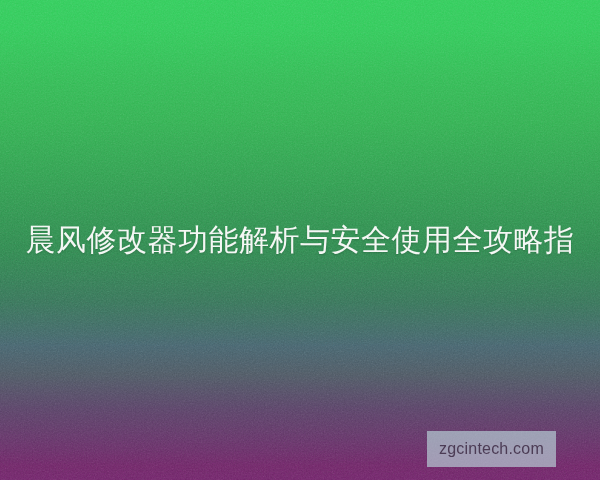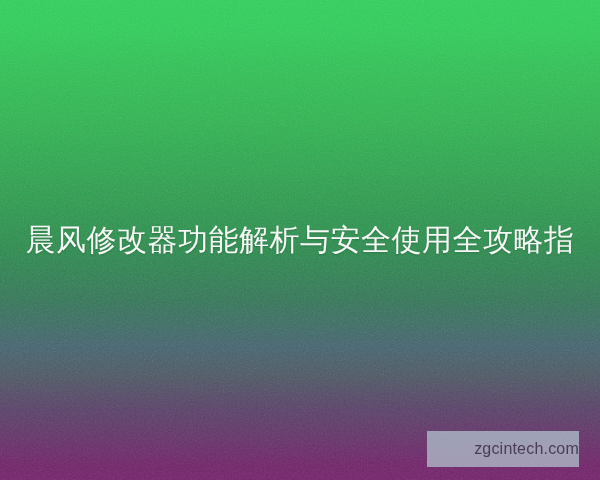--- a/index.html
+++ b/index.html
@@ -79,26 +79,26 @@
     white-space: nowrap;
     font-weight: 400;
     text-shadow: 0 1px 2px rgba(0,0,0,0.18);
   }
 
   
   #watermark-badge {
     position: absolute;
     left: 427px;
     top: 431px;
-    width: 152px;
+    width: 129px;
     height: 36px;
     background: rgba(190, 222, 224, 0.62);
     display: flex;
     align-items: center;
-    justify-content: flex-end;
+    justify-content: center;
   }
 
   #watermark-text {
     color: #4c3c55;
     font-size: 16px;
     letter-spacing: 0.2px;
     font-weight: 400;
     white-space: nowrap;
   }
 </style>

